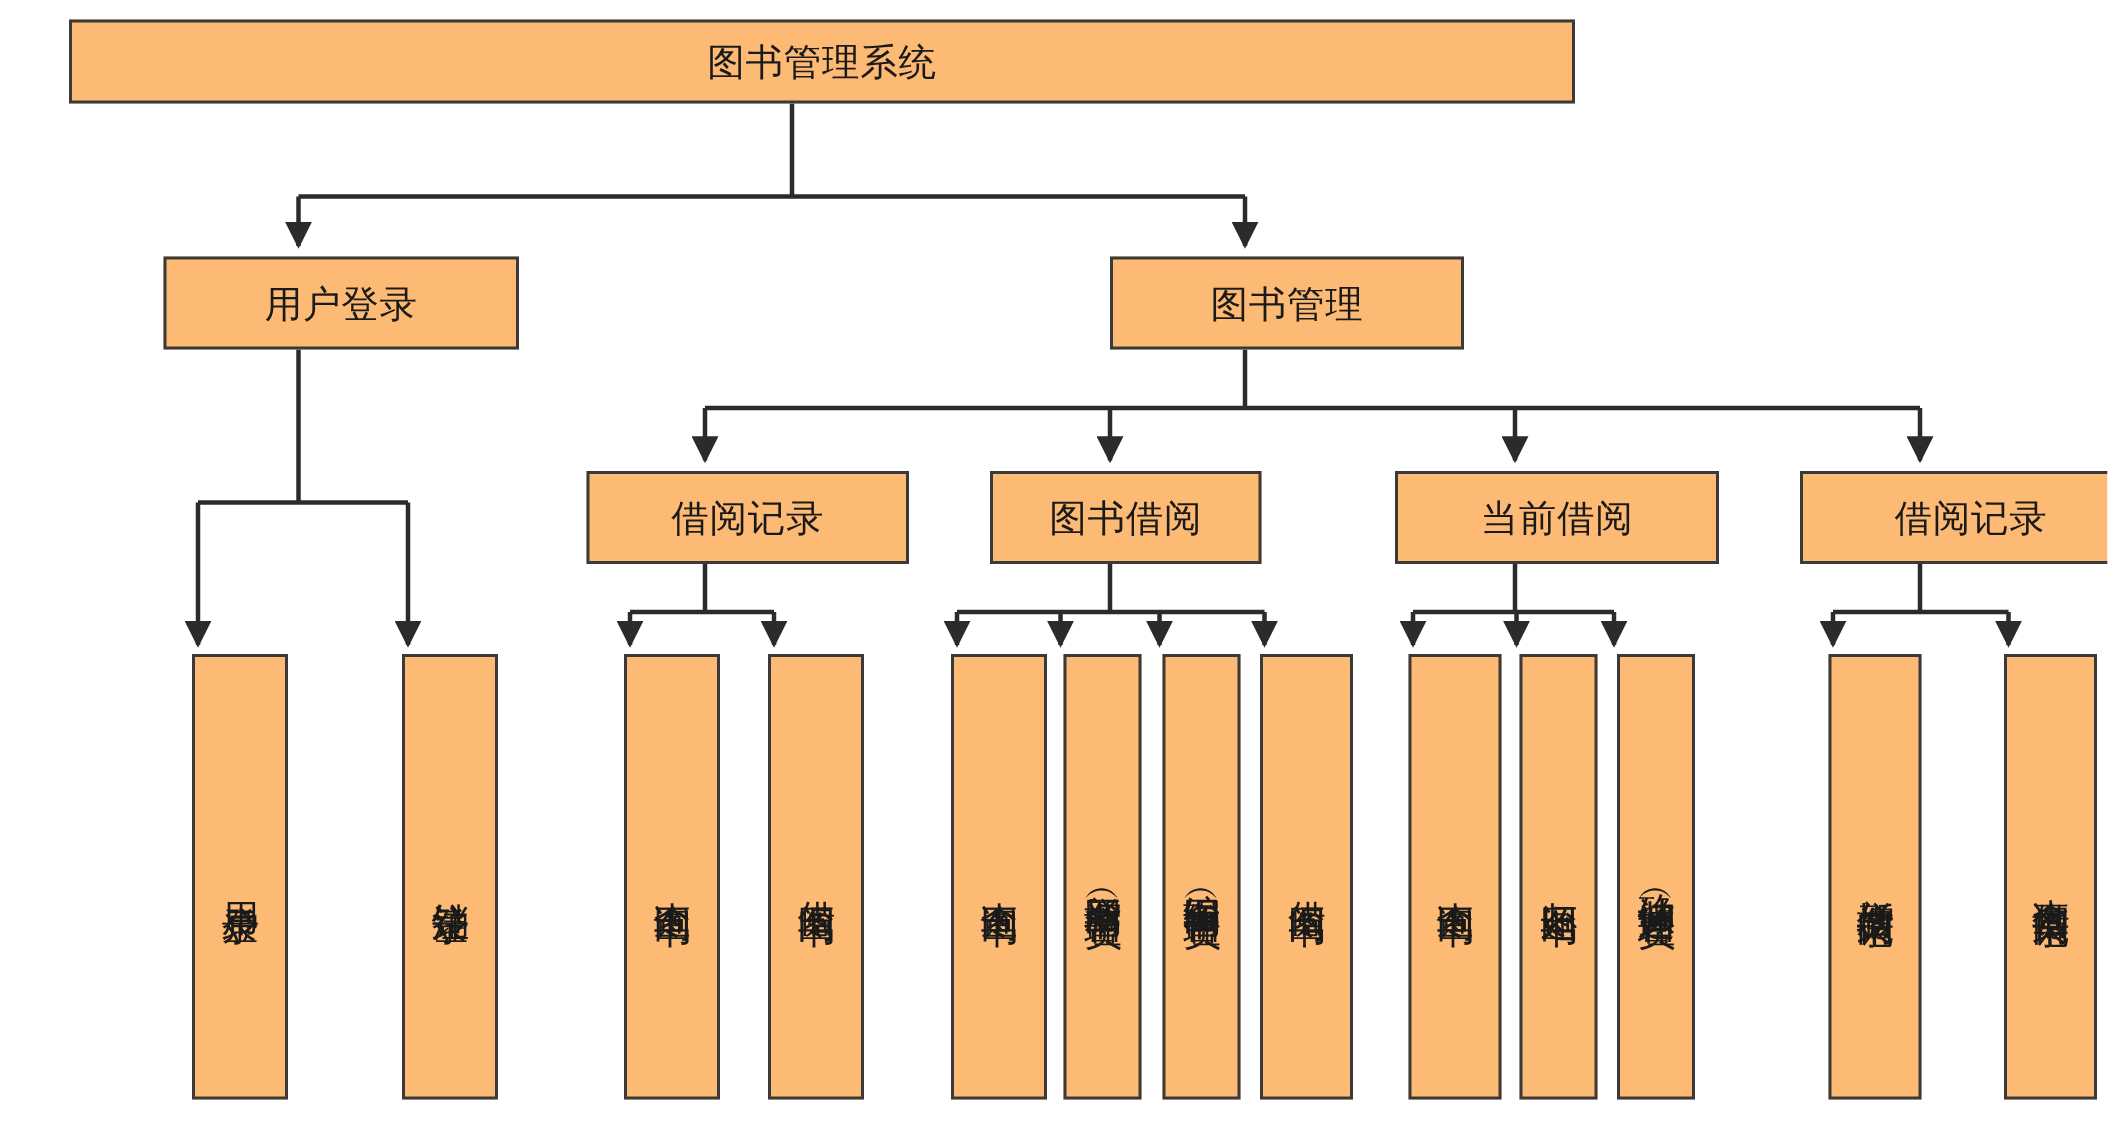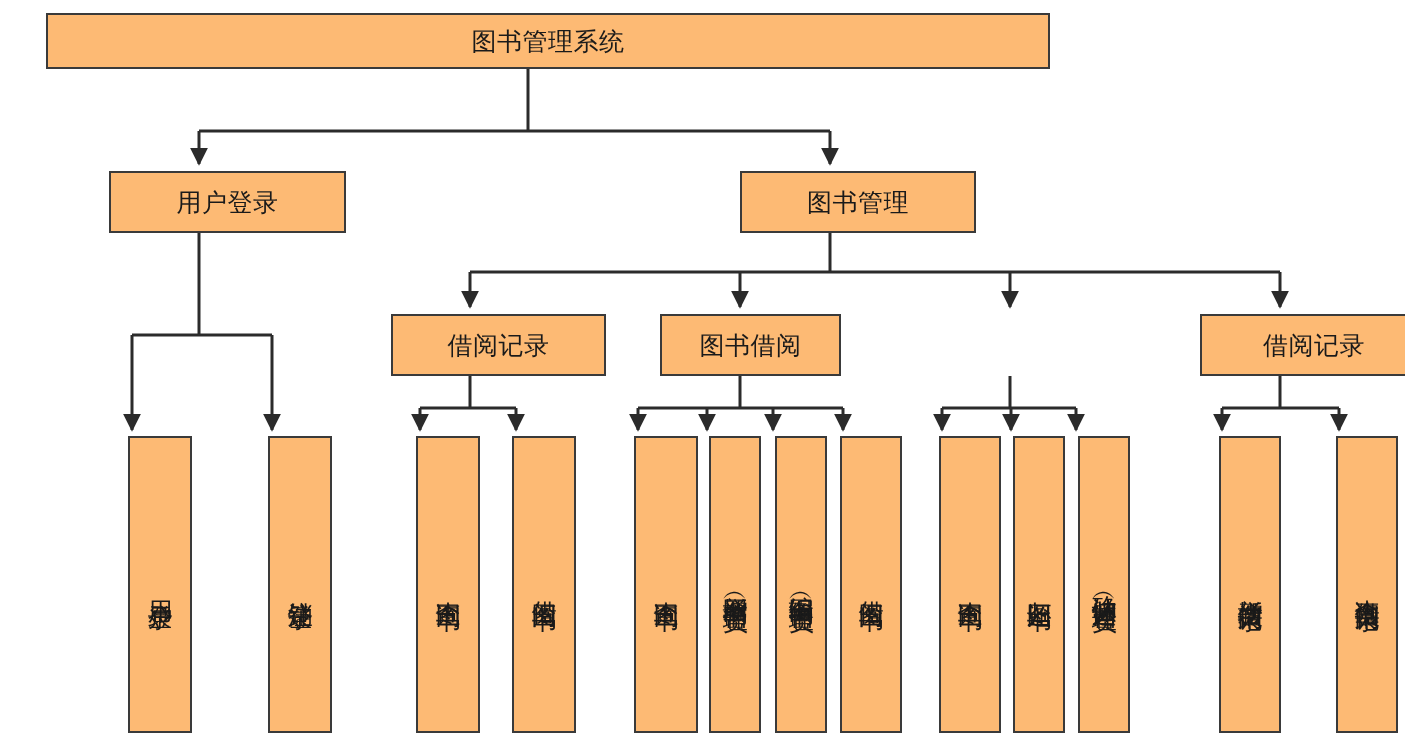--- a/index.html
+++ b/index.html
@@ -139,20 +139,23 @@
   <div class="node h" style="left:712px; top:171px; width:236px; height:62px;">
     <span class="label">图书管理</span>
   </div>
 
   <div class="node h" style="left:363px; top:314px; width:215px; height:62px;">
     <span class="label">借阅记录</span>
   </div>
   <div class="node h" style="left:632px; top:314px; width:181px; height:62px;">
     <span class="label">图书借阅</span>
   </div>
+  <div class="node h" style="left:902px; top:314px; width:216px; height:62px;">
+    <span class="label">当前借阅</span>
+  </div>
   <div class="node h" style="left:1172px; top:314px; width:228px; height:62px;justify-content:center;">
     <span class="label">借阅记录</span>
   </div>
 
   <div class="node v" style="left:100px; top:436px; width:64px; height:297px;">
     <span class="label">用户登录</span>
   </div>
   <div class="node v" style="left:240px; top:436px; width:64px; height:297px;">
     <span class="label">注销登录</span>
   </div>

